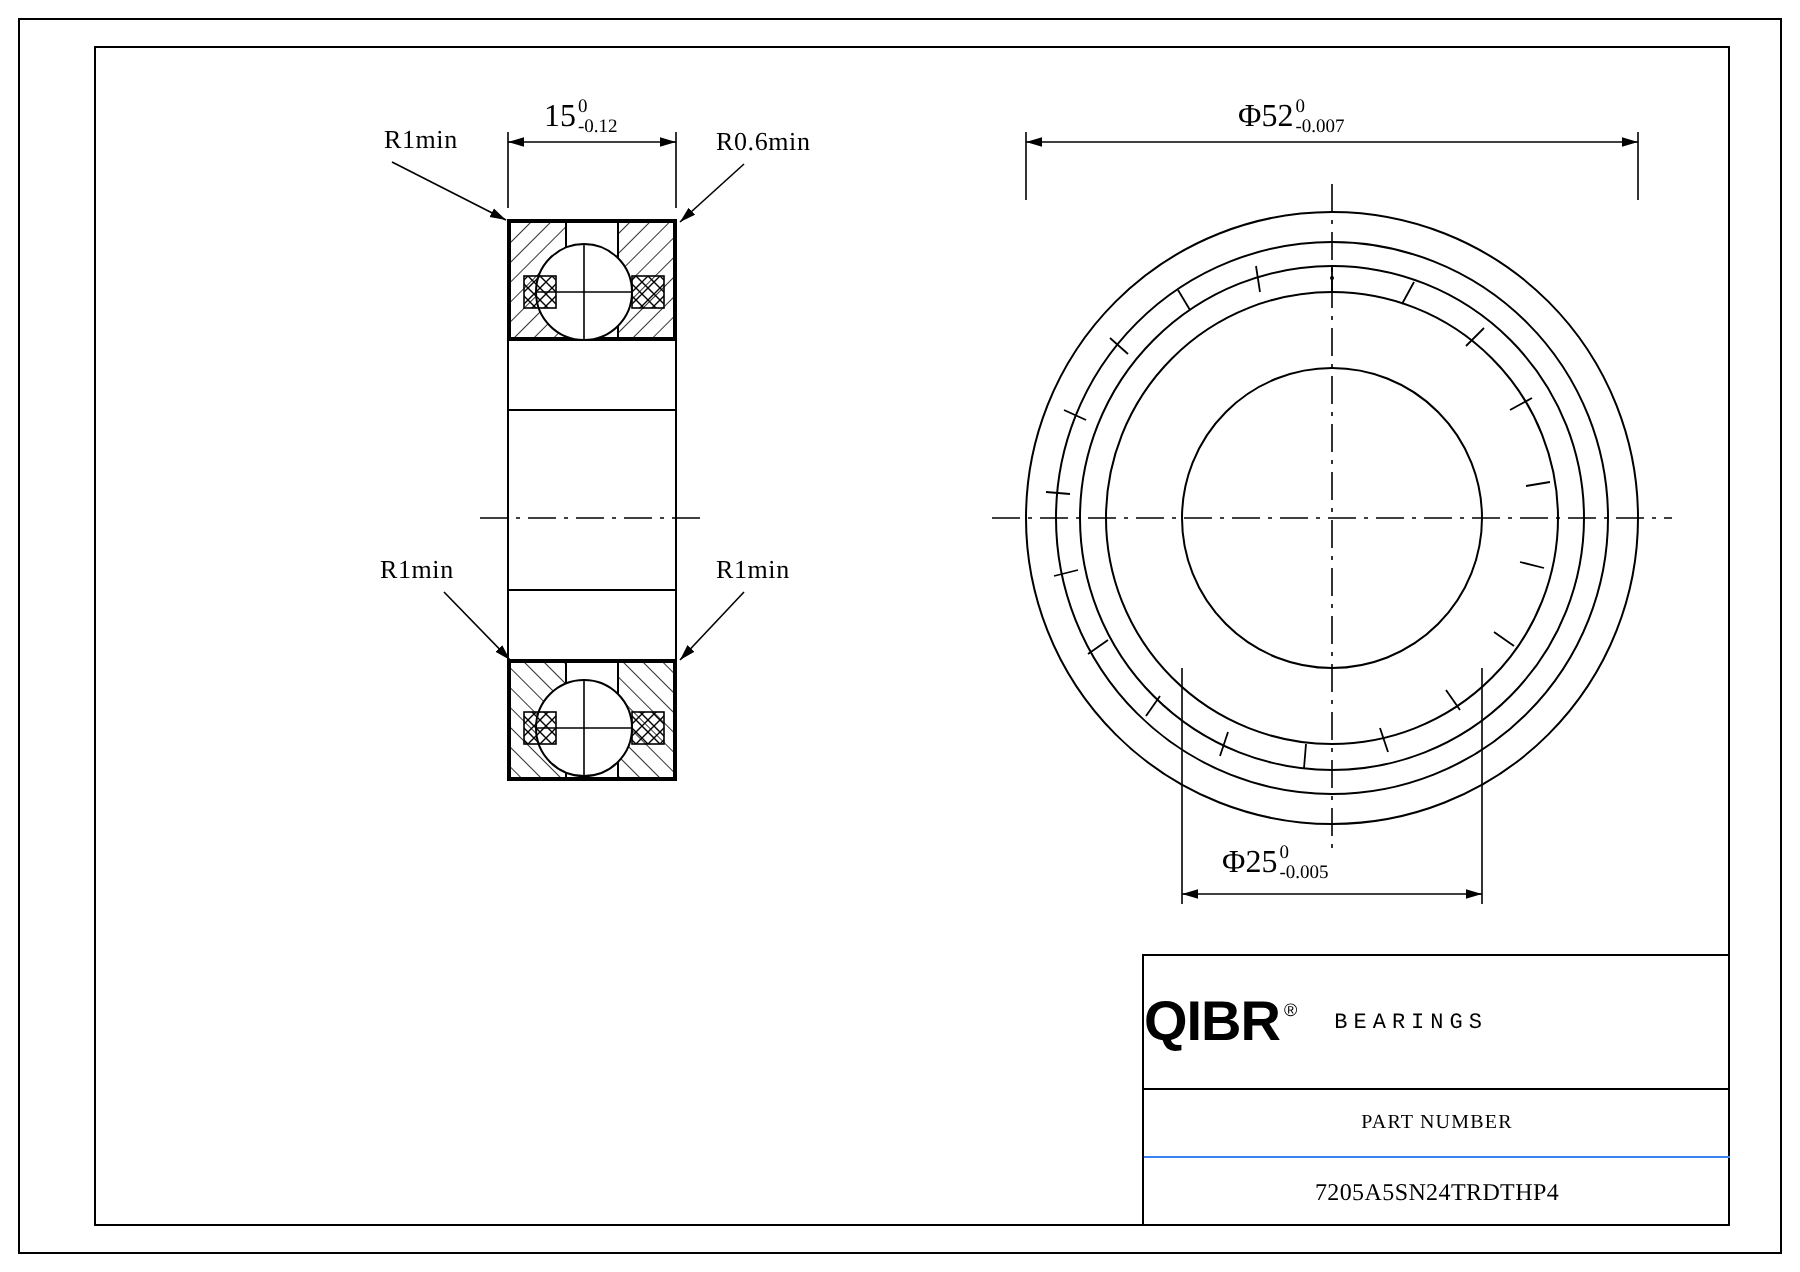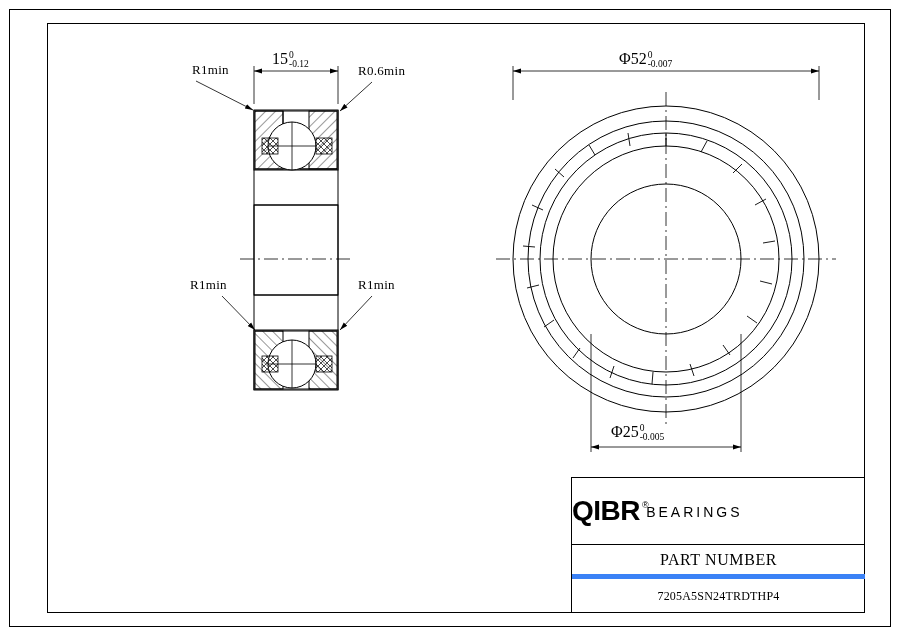--- a/index.html
+++ b/index.html
@@ -75,22 +75,22 @@
   }
   .logo-main{
     font-family:"Liberation Sans", sans-serif;
     font-weight:bold;font-size:28px;letter-spacing:-0.5px;
     position:relative;
   }
   .logo-main .reg{
     font-size:9px;font-weight:normal;position:relative;top:-12px;left:2px;
   }
   .logo-sub{
-    font-family:Liberation Sans, sans-serif;
-    font-size:14px;letter-spacing:3px;margin-top:2px;
+    font-family:Liberation Mono, monospace;
+    font-size:11px;letter-spacing:3px;margin-top:2px;margin-left:21px;
   }
   .addr-cell{
     flex:1;height:100%;
     display:flex;flex-direction:column;justify-content:center;
     padding-left:6px;
     box-sizing:border-box;
   }
   .addr-line{font-size:11.5px;line-height:17px;letter-spacing:0.2px;}
   .addr-line.url{padding-left:20px;}
   .tb-bot{
@@ -102,23 +102,23 @@
     border-right:1px solid #000;
     box-sizing:border-box;
     display:flex;flex-direction:column;justify-content:center;align-items:center;
   }
   .tb-left div{font-size:14.5px;line-height:26px;letter-spacing:0.6px;}
   .tb-right{
     flex:1;height:100%;
     display:flex;flex-direction:column;
   }
   .tb-right .pn-title{
-    height:34px;border-bottom:5px solid #3b82f6;box-sizing:border-box;
+    height:34px;border-bottom:1px solid #3b82f6;box-sizing:border-box;
     display:flex;align-items:center;justify-content:center;
-    font-size:16px;letter-spacing:0.6px;
+    font-size:10px;letter-spacing:0.6px;
   }
   .tb-right .pn-val{
     flex:1;display:flex;align-items:center;justify-content:center;
     font-size:12px;letter-spacing:0.2px;
   }
 </style>
 </head>
 <body>
 
 <div id="sheet">

